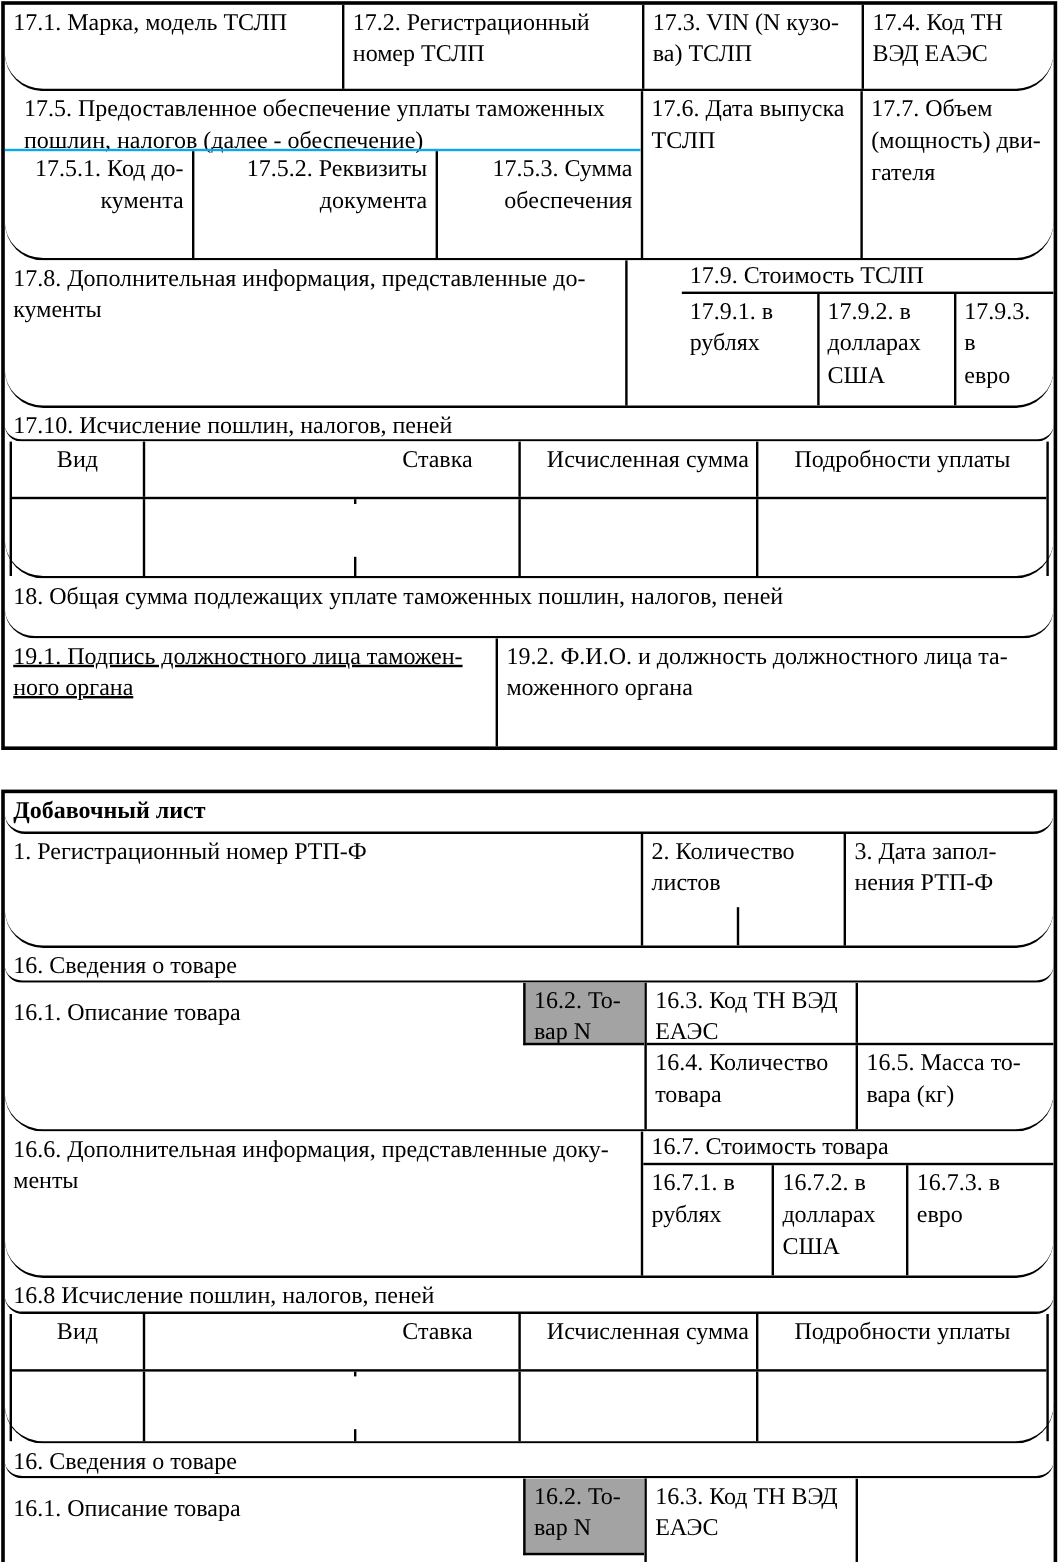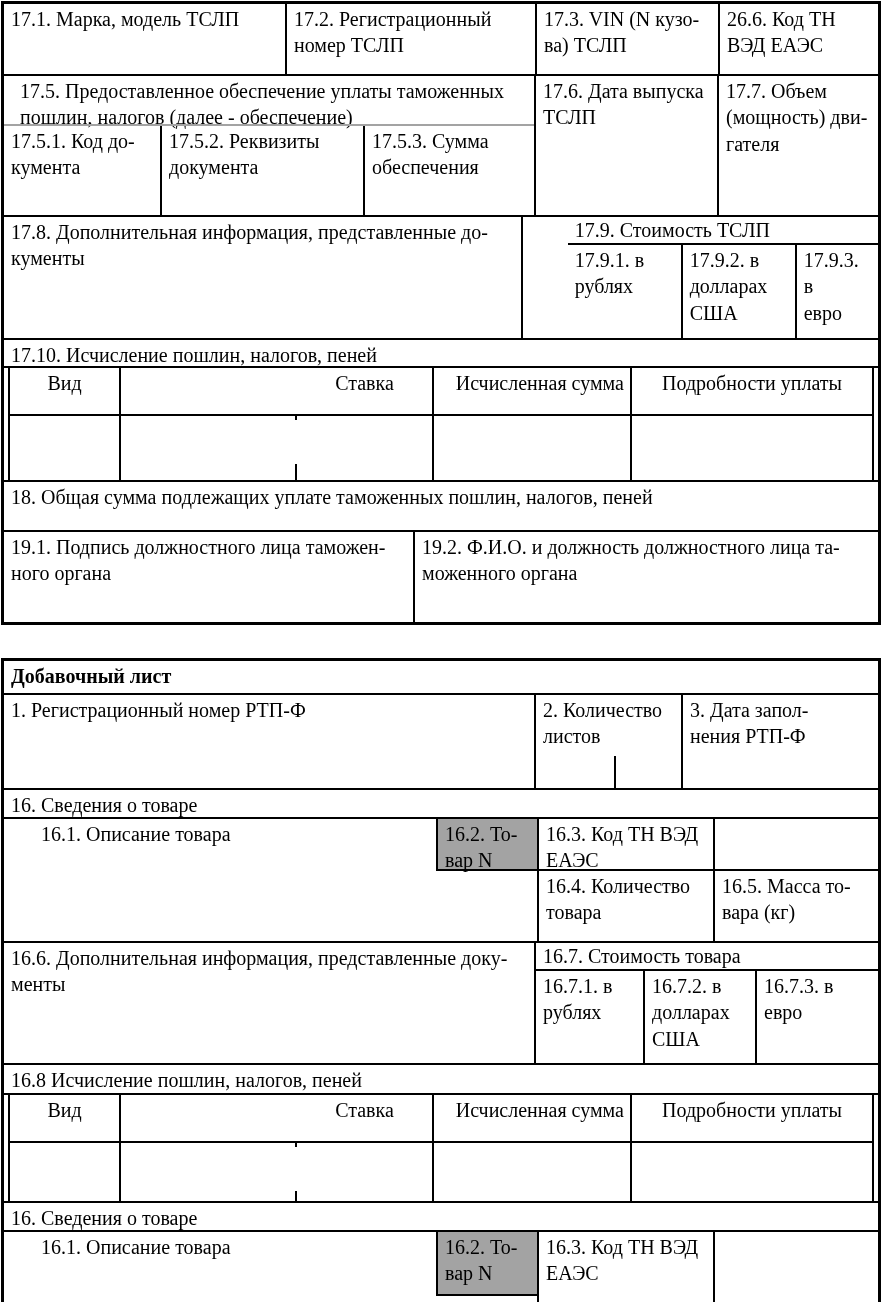--- a/index.html
+++ b/index.html
@@ -19,21 +19,21 @@
     position: absolute;
     left: 1px;
     width: 880px;
     border: 3px solid #000;
     display: flex;
     flex-direction: column;
     background: #fff;
   }
   .t1 { top: 1px; height: 624px; }
   .t2 { top: 658px; height: 720px; }
-  .row { display: flex; border-bottom: 2px solid #000; flex: 0 0 auto; }
+  .row { display: flex; border-bottom: 2px solid #000; flex: 0 0 auto; border-radius: 32px; }
   .row.last { border-bottom: none; flex: 1 1 auto; }
   .cell { border-right: 2px solid #000; padding: 2px 7px; overflow: hidden; }
   .cell.lastc { border-right: none; }
   .p0 { padding: 0; }
   .txt { white-space: pre-line; }
   .col { display: flex; flex-direction: column; }
   .grow { flex: 1 1 auto; width: auto; }
   .bold { font-weight: bold; }
   .center { text-align: center; }
 
@@ -43,48 +43,48 @@
   
   .h34 { height: 34px; } .h95 { height: 95px; } .h29 { height: 29px; }
   .h124 { height: 124px; } .h122 { height: 122px; } .h30 { height: 30px; }
   .h108 { height: 108px; }
 
   
   .w283 { width: 283px; } .w250 { width: 250px; } .w183 { width: 183px; }
   .w532 { width: 532px; }
   .w158 { width: 158px; } .w203 { width: 203px; }
   .w118 { width: 118px; } .w117 { width: 117px; }
-  .w411 { width: 411px; }
-  .w169 { width: 147px; }
+  .w411 { width: 411px; text-decoration: underline; }
+  .w169 { width: 169px; }
   .w535 { width: 535px; } .w176 { width: 176px; }
   .w109 { width: 109px; } .w112 { width: 112px; }
 
   
   .sub-top { height: 48px; padding: 2px 16px; }
-  .sub-row { display: flex; border-top: 2px solid #a3a3a3; flex: 1 1 auto; }
+  .sub-row { display: flex; border-top: 2px solid #0ea5e9; flex: 1 1 auto; text-align: right; }
   .hdr28 { height: 28px; padding: 0 7px 2px 7px; border-bottom: 2px solid #000; }
   .sub-row2 { display: flex; flex: 1 1 auto; }
 
   
   .duty {
     margin: 0 4px;
     border-left: 2px solid #000;
     border-right: 2px solid #000;
     display: flex; flex-direction: column;
     flex: 1 1 auto; width: 866px;
   }
   .duty-head { display: flex; border-bottom: 2px solid #000; height: 48px; flex: 0 0 auto; }
   .duty-body { display: flex; flex: 1 1 auto; }
   .dc { border-right: 2px solid #000; padding: 2px 6px; overflow: hidden; }
   .dc.lastc { border-right: none; }
   .dw1 { width: 111px; } .dw2 { width: 176px; margin-top: 48px; } .dw3 { width: 137px; } .dw4 { width: 198px; text-align: right; }
 
   
   .goods-left { position: relative; padding: 0; }
-  .goods-left .desc { padding: 2px 7px; margin-left: 30px; }
+  .goods-left .desc { padding: 12px 7px; }
   .box162 {
     position: absolute; top: 0; right: 0;
     width: 101px;
     border-left: 2px solid #000;
     border-bottom: 2px solid #000;
     padding: 2px 7px;
     background: #a3a3a3;
   }
   .box162.full { height: 52px; }
   .box162.cut { height: 64px; }
@@ -102,21 +102,21 @@
 <div class="page">
 
   <div class="tbl t1">
 
     <div class="row h72">
       <div class="cell w283 txt">17.1. Марка, модель ТСЛП</div>
       <div class="cell w250 txt">17.2. Регистрационный
 номер ТСЛП</div>
       <div class="cell w183 txt">17.3. VIN (N кузо-
 ва) ТСЛП</div>
-      <div class="cell grow lastc txt">26.6. Код ТН
+      <div class="cell grow lastc txt">17.4. Код ТН
 ВЭД ЕАЭС</div>
     </div>
 
     <div class="row h141">
       <div class="cell w532 p0 col">
         <div class="sub-top txt">17.5. Предоставленное обеспечение уплаты таможенных
 пошлин, налогов (далее - обеспечение)</div>
         <div class="sub-row">
           <div class="cell w158 txt">17.5.1. Код до-
 кумента</div>

